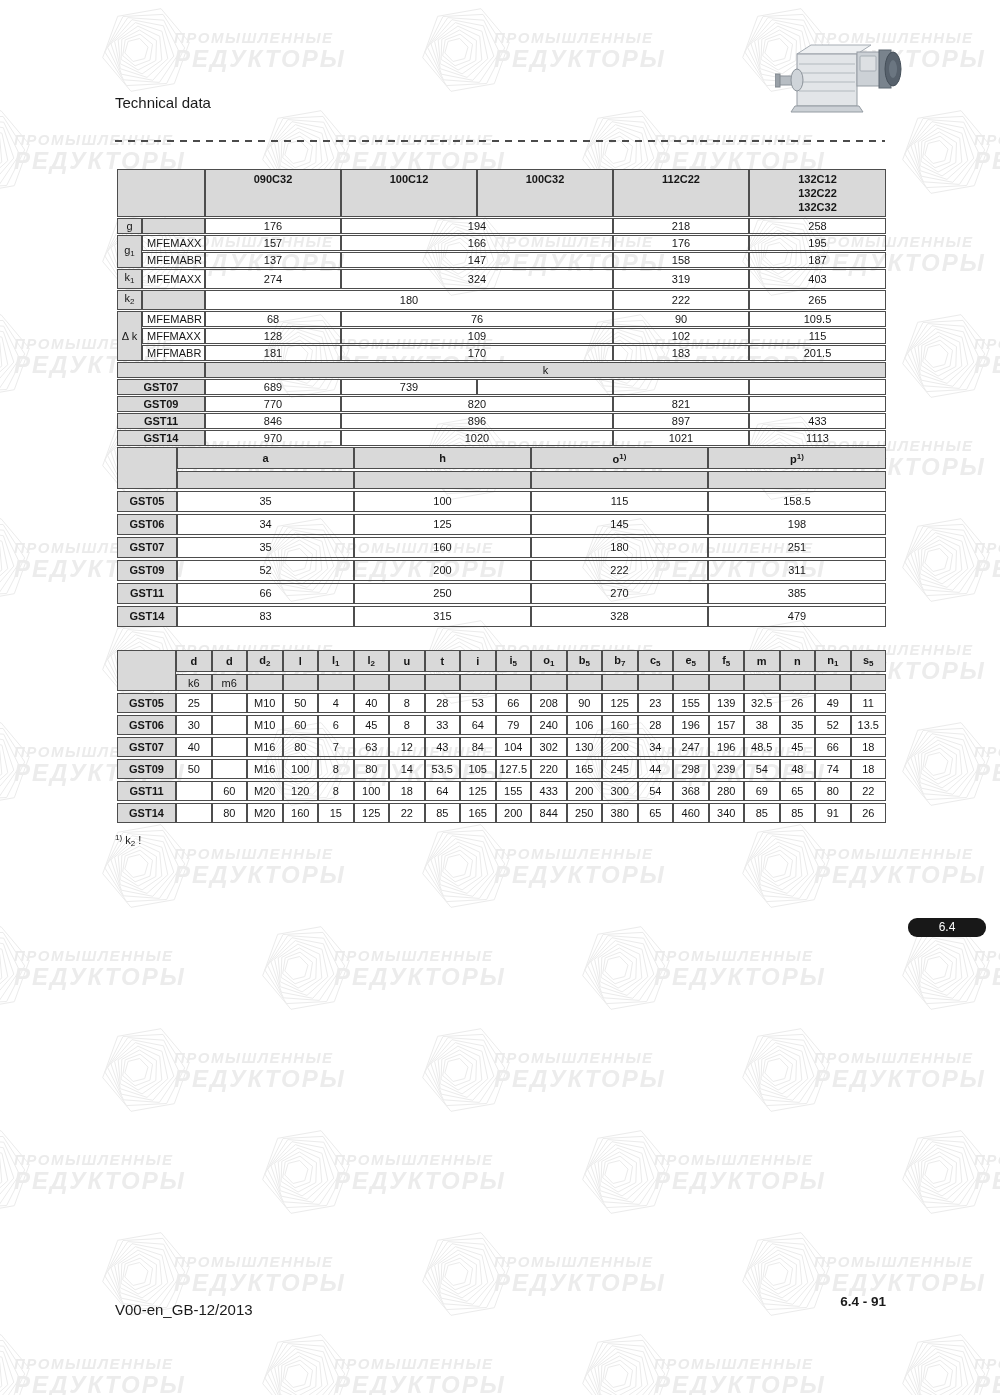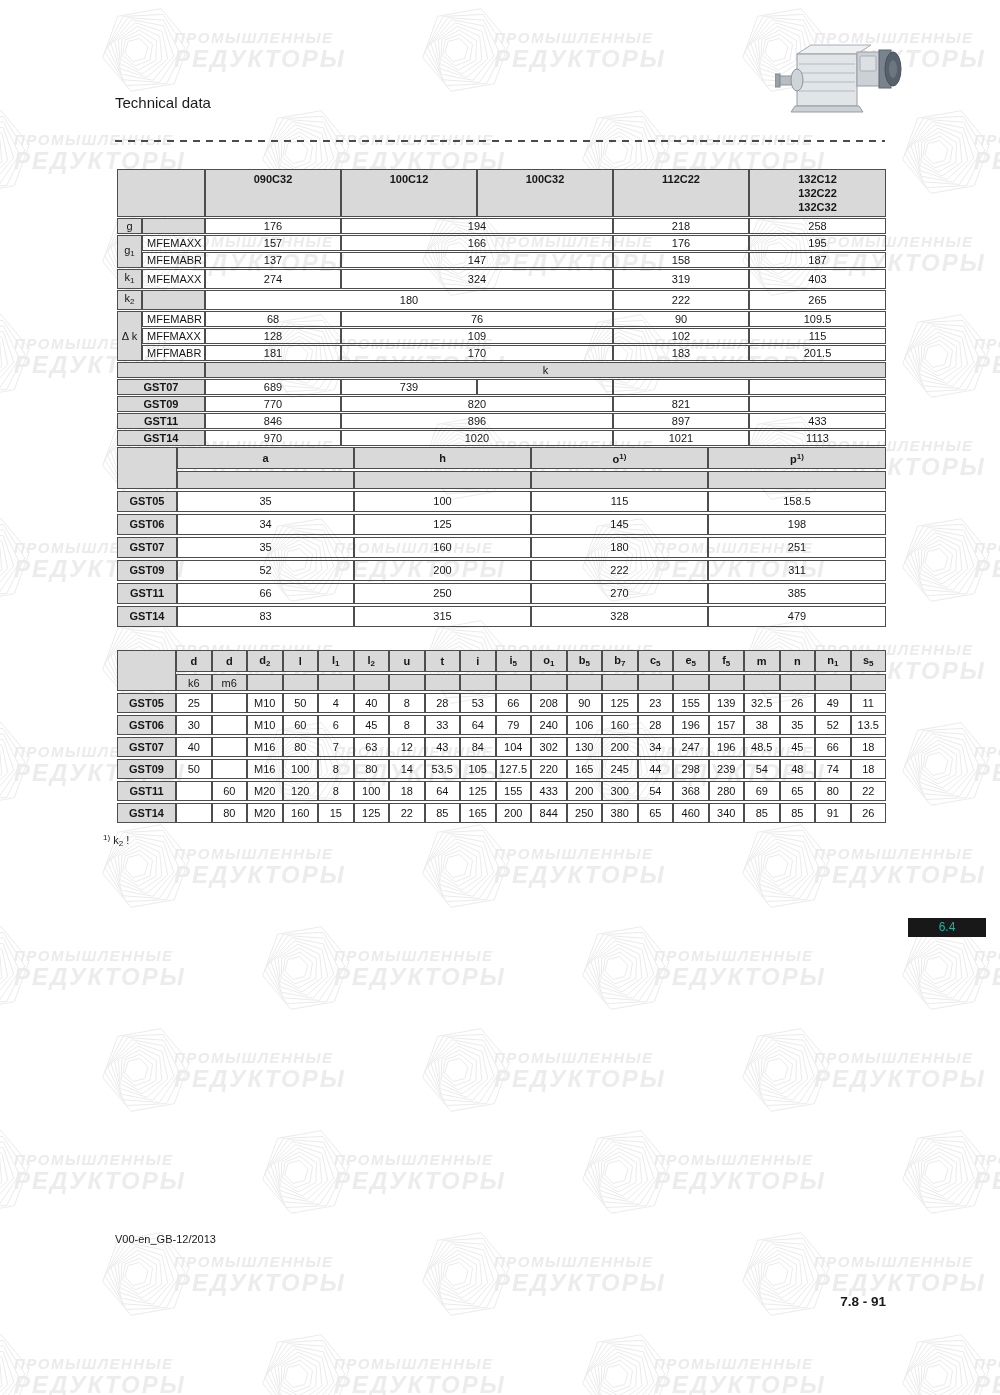--- a/index.html
+++ b/index.html
@@ -35,25 +35,25 @@
   #t2 .h2{height:19px;font-weight:600;background:#d9d9d9;}
   #t2 .h2b{height:15px;}
   #t2 .lbl0{height:40px;}
   #t2 .v,#t2 .rl{height:19px;line-height:19px;}
   #t3 .h3{height:19px;font-weight:600;background:#d9d9d9;}
   #t3 .h3b{height:14px;}
   #t3 .lbl0{height:39px;}
   #t3 .v,#t3 .rl{height:18px;line-height:18px;padding:0 1px;}
   sub{font-size:8px;vertical-align:-2px;}
   sup{font-size:8px;vertical-align:4px;}
-  .footnote{position:absolute;left:103px;top:833px;font-size:11px;text-align:center;}
+  .footnote{position:absolute;left:115px;top:833px;font-size:11px;text-align:center;}
   .footnote sup{font-size:8px;}
   .badge{position:absolute;left:908px;top:918px;width:78px;height:19px;background:#181818;
-         color:#14b8a6;font-size:12px;text-align:center;line-height:19px;}
-  .footL{position:absolute;left:115px;top:1233px;font-size:11px;}
+         color:#ffffff;font-size:12px;text-align:center;line-height:19px;border-radius:9px;}
+  .footL{position:absolute;left:115px;top:1301px;font-size:15px;}
   .footR{position:absolute;right:114px;top:1294px;font-size:13.5px;font-weight:600;}
 </style>
 </head>
 <body>
 
 <div class="page">
   <div id="wm">
       <div class="wmu" style="left: 100px; top: 4px;">
         <svg width="92" height="92">
           <polygon points="89.3,38.4 74.3,79.7 31.0,87.3 2.7,53.6 17.7,12.3 61.0,4.7" fill="none" stroke="#ebebeb" stroke-width="1"></polygon>
@@ -1305,15 +1305,15 @@
             <td class="v">26</td>
           </tr>
         </tbody>
       </table>
 
     <div class="footnote"><sup>1)</sup> <span>k</span><sub>2</sub><span> !</span></div>
 
     <div class="badge">6.4</div>
 
     <div class="footL">V00-en_GB-12/2013</div>
-    <div class="footR">7.8 - 91</div>
+    <div class="footR">6.4 - 91</div>
   </div>
 </div>
 
 </body></html>

